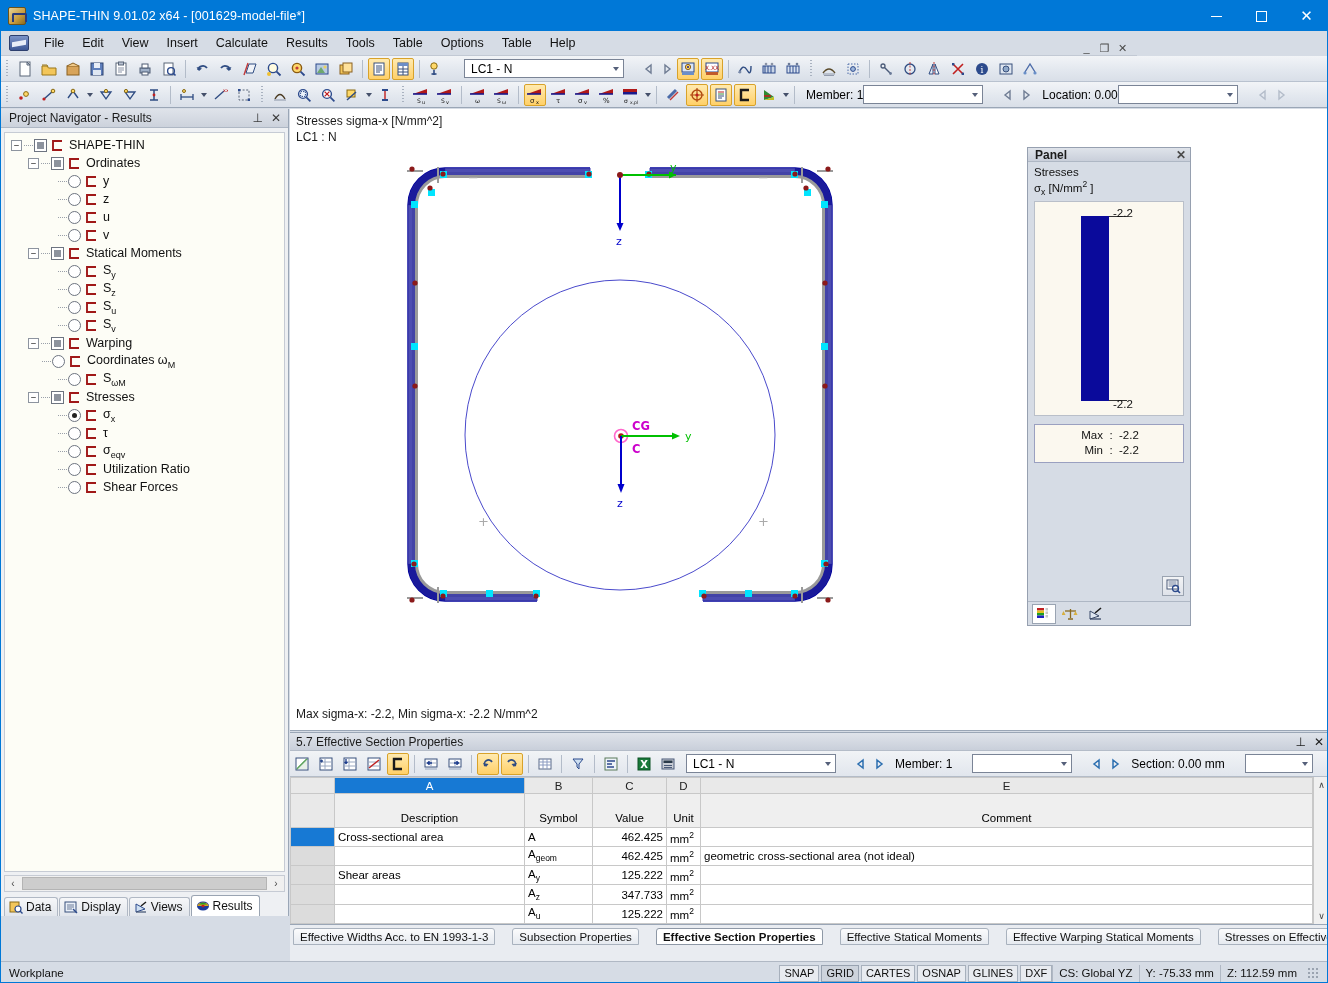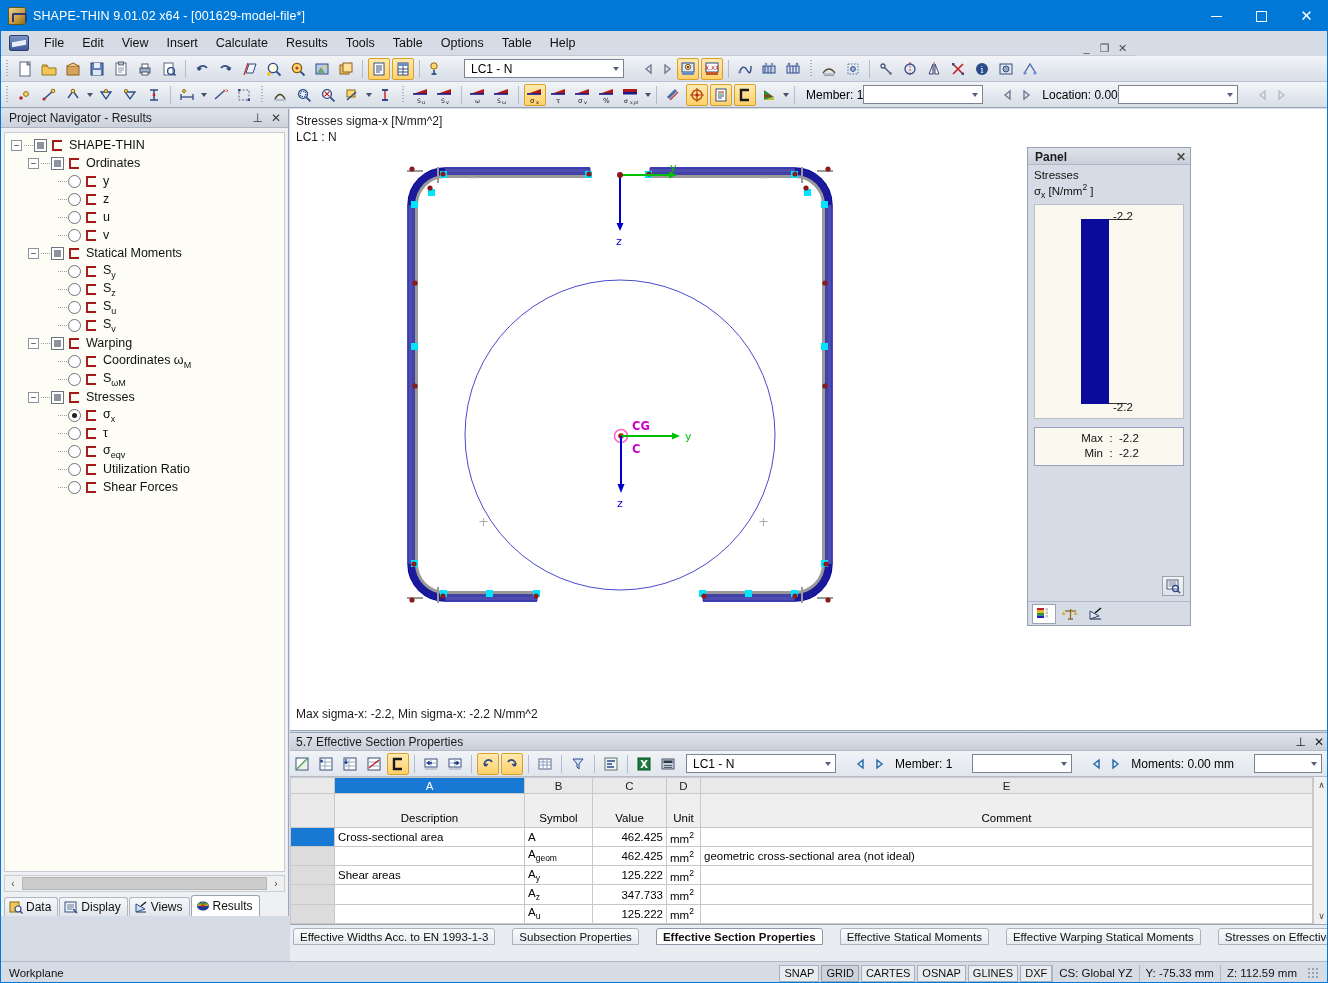--- a/index.html
+++ b/index.html
@@ -180,21 +180,21 @@
   #drawing { position: absolute; left: 0; top: 0; }
 
   
   .panel {
     position: absolute; left: 1026px; top: 146px; width: 164px; height: 479px;
     background: #d6dce5; border: 1px solid #96a0b0;
     display: flex; flex-direction: column;
   }
   .panel-head {
     height: 14px; background: linear-gradient(180deg,#dfe3ea,#c9cfda);
-    display: flex; align-items: flex-end; padding: 16px 4px 0 7px; font-size: 12px;
+    display: flex; align-items: flex-start; padding: 0 4px 0 7px; font-size: 12px;
     border-bottom: 1px solid #aeb7c4; font-weight: 600; color: #1b1b1b; flex:0 0 auto;
   }
   .panel-head .x { margin-left: auto; font-size: 12px; color: #4a4a4a; }
   .panel-body { flex: 1 1 auto; padding: 4px 6px 0 6px; display: flex; flex-direction: column; }
   .panel-title { font-size: 11.5px; color: #111; }
   .panel-unit { font-size: 11.5px; color: #111; margin-top: 1px; }
   .panel-unit sub { font-size: 8.5px; } .panel-unit sup { font-size: 8.5px; }
   .legend-box {
     margin-top: 4px; background: #fbf8ef; border: 1px solid #b9bfc9;
     height: 215px; position: relative;
@@ -928,21 +928,21 @@
           <span class="twist">−</span>
           <span class="dots"></span>
           <span class="chk">
             <i></i>
           </span>
           <svg width="15" height="13" class="sec-ico">
             <path d="M12 2 H3 V11 H12" fill="none" stroke="#a01818" stroke-width="1.9"></path>
           </svg>
           <span class="tlabel">Warping</span>
         </div>
-        <div class="tnode" style="padding-left: 40px;">
+        <div class="tnode" style="padding-left: 24px;">
           <span class="twist-sp"></span>
           <span class="dots"></span>
           <span class="rad"></span>
           <svg width="15" height="13" class="sec-ico">
             <path d="M12 2 H3 V11 H12" fill="none" stroke="#a01818" stroke-width="1.9"></path>
           </svg>
           <span class="tlabel">Coordinates ω<sub>M</sub></span>
         </div>
         <div class="tnode" style="padding-left: 40px;">
           <span class="twist-sp"></span>
@@ -1414,21 +1414,21 @@
         <svg width="12" height="12">
             <path d="M8 2 L3 6 L8 10 Z" fill="none" stroke="#2c6fb0" stroke-width="1.5"></path>
           </svg>
       </div>
       <div class="navarrow">
         <svg width="12" height="12">
             <path d="M4 2 L9 6 L4 10 Z" fill="none" stroke="#2c6fb0" stroke-width="1.5"></path>
           </svg>
       </div>
 
-      <span class="tb-label">Moments: 0.00 mm</span>
+      <span class="tb-label">Section: 0.00 mm</span>
       <div class="tb-combo" style="width:68px;">
         <span class="val"></span>
         <span class="dd"></span>
       </div>
       <div class="navarrow">
         <svg width="12" height="12">
             <path d="M8 2 L3 6 L8 10 Z" fill="none" stroke="#2c6fb0" stroke-width="1.5"></path>
           </svg>
       </div>
       <div class="navarrow">

